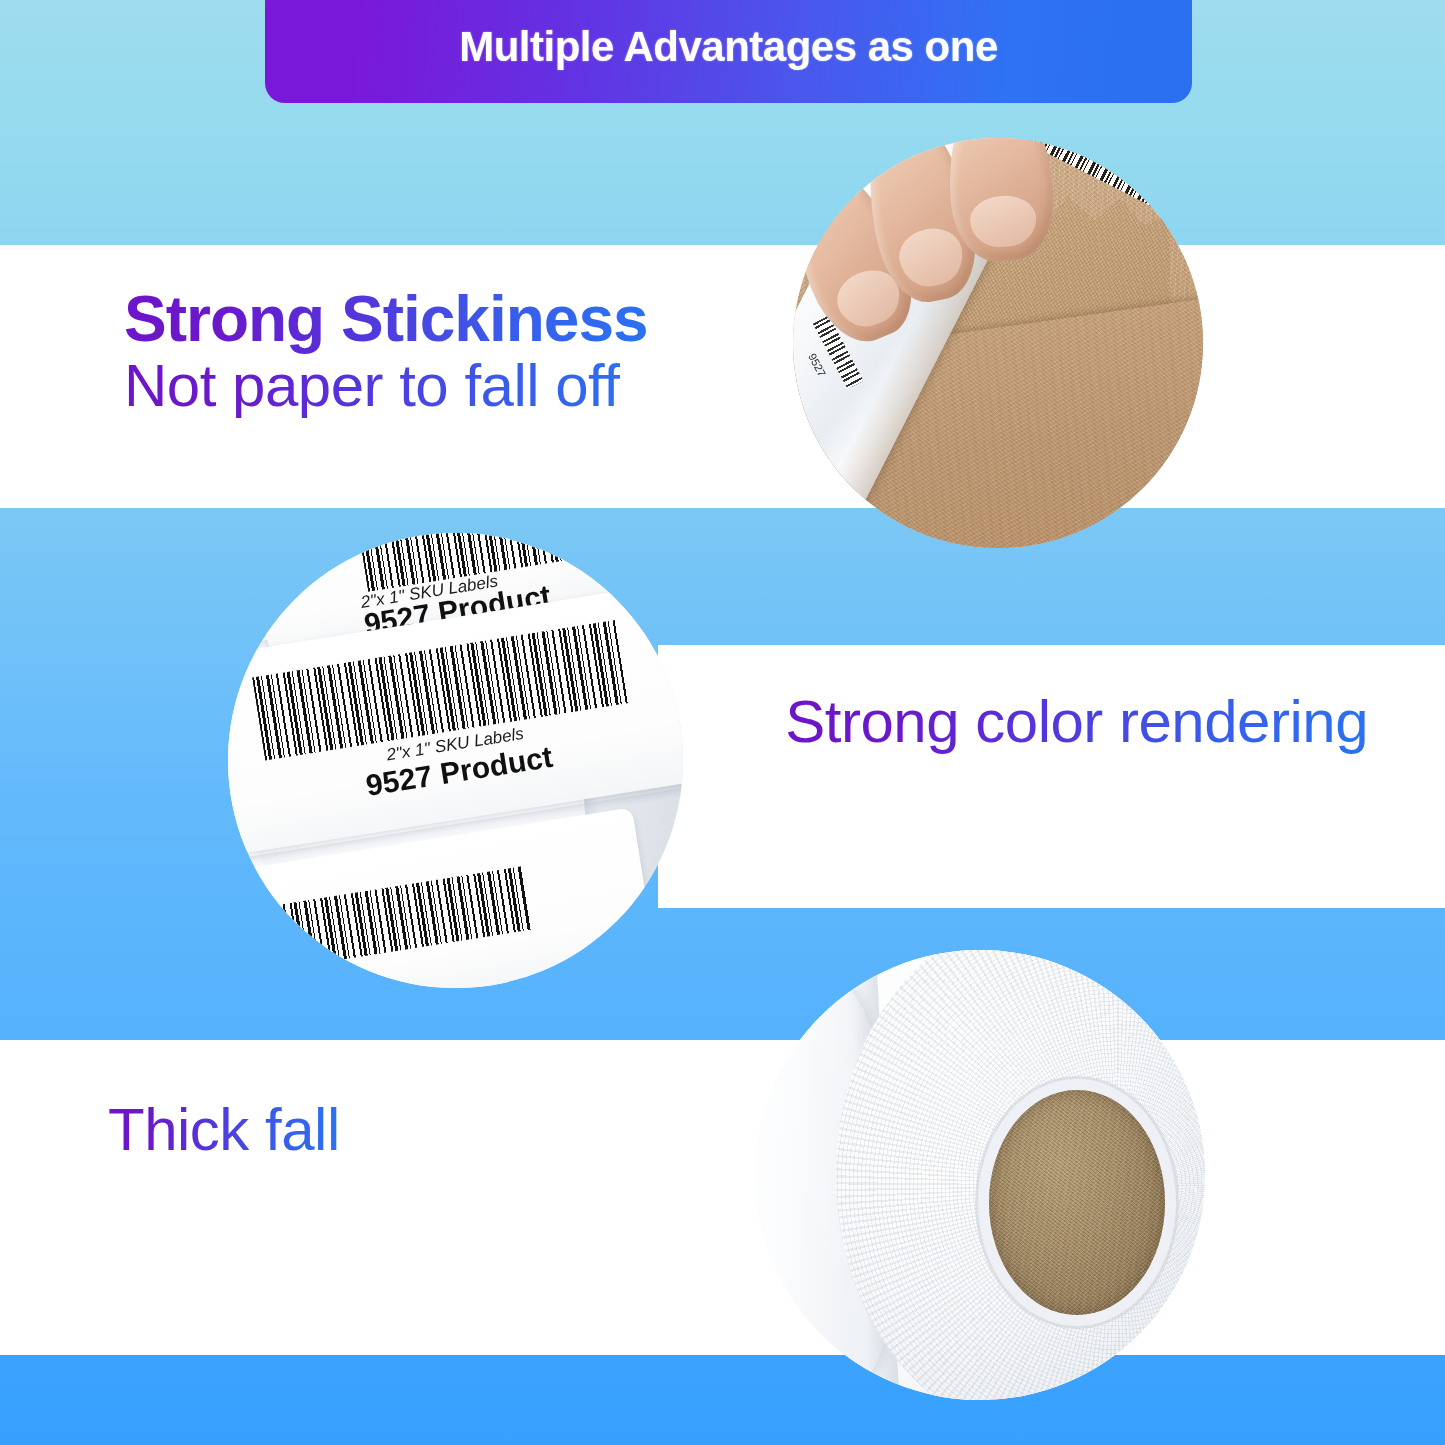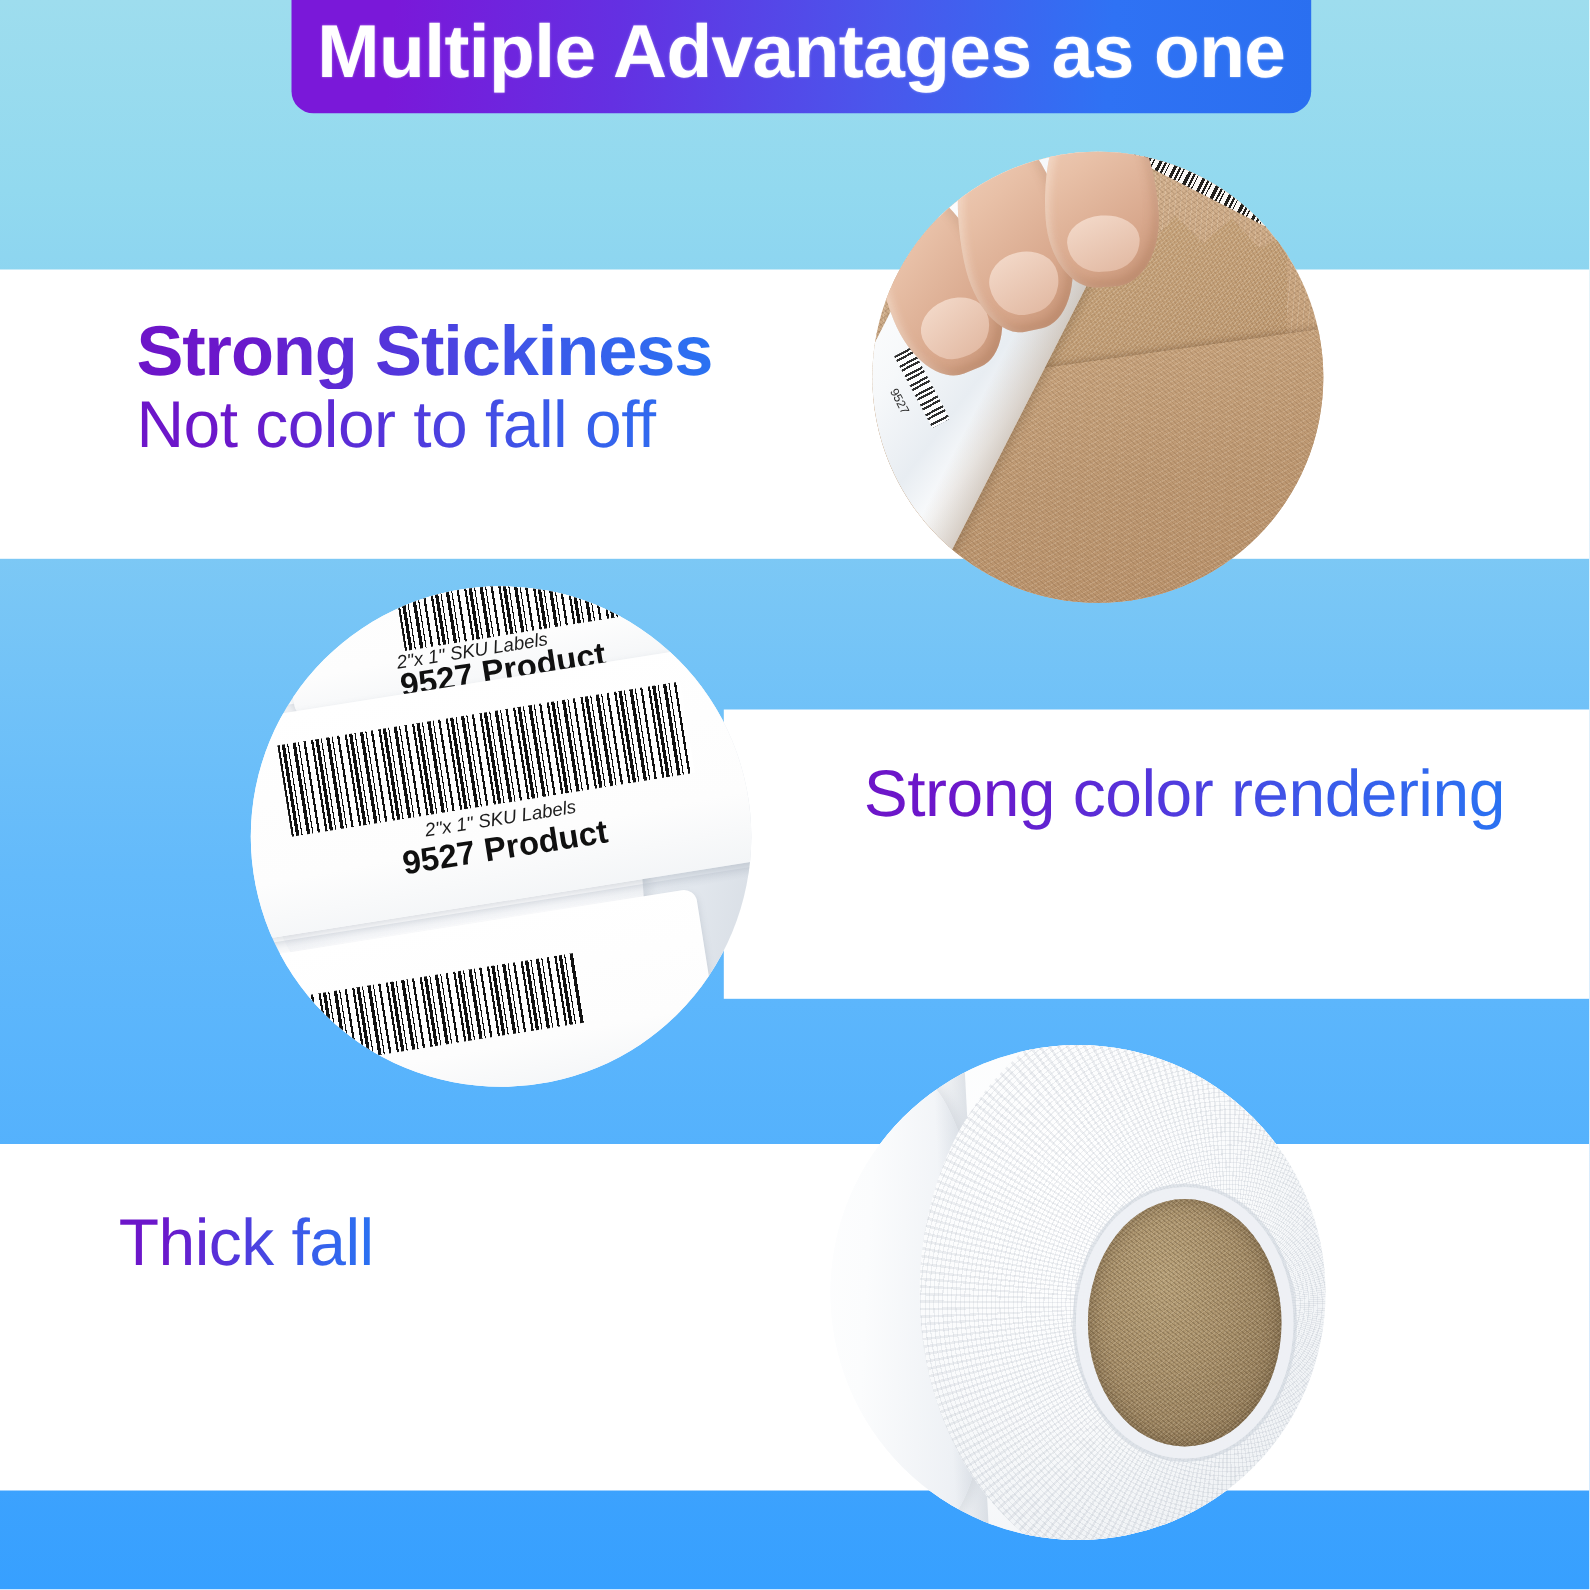--- a/index.html
+++ b/index.html
@@ -43,21 +43,21 @@
     background: linear-gradient(95deg, #7A18D9 0%, #7A18D9 10%, #6430E2 32%,
                                 #4A57EC 58%, #2F72F4 80%, #2A6FF0 100%);
     display: flex;
     align-items: center;
     justify-content: center;
     box-sizing: border-box;
     padding-bottom: 6px;
   }
   #header-title {
     color: #ffffff;
-    font-size: 68px;
+    font-size: 42px;
     font-weight: bold;
     letter-spacing: -0.5px;
     white-space: nowrap;
     text-shadow: 0 0 2px rgba(255,255,255,0.5);
   }
 
   
   .feat-block { position: absolute; }
   .feat-title,
   .feat-sub {
@@ -323,21 +323,21 @@
     <div class="finger" id="finger-2">
         <div class="nail"></div>
       </div>
     <div class="finger" id="finger-3">
         <div class="nail"></div>
       </div>
   </div>
 
   <div class="feat-block" id="feat-strong">
     <div class="feat-title">Strong Stickiness</div>
-    <div class="feat-sub">Not color to fall off</div>
+    <div class="feat-sub">Not paper to fall off</div>
   </div>
 
   <div class="photo-circle" id="photo-labels">
     <div class="lbl-roll-body"></div>
     <div class="lbl-side-edge"></div>
 
     <div class="lbl-gap" id="lbl-gap-1"></div>
     <div class="lbl-gap" id="lbl-gap-2"></div>
 
     <div class="sku-label" id="sku-label-top">

